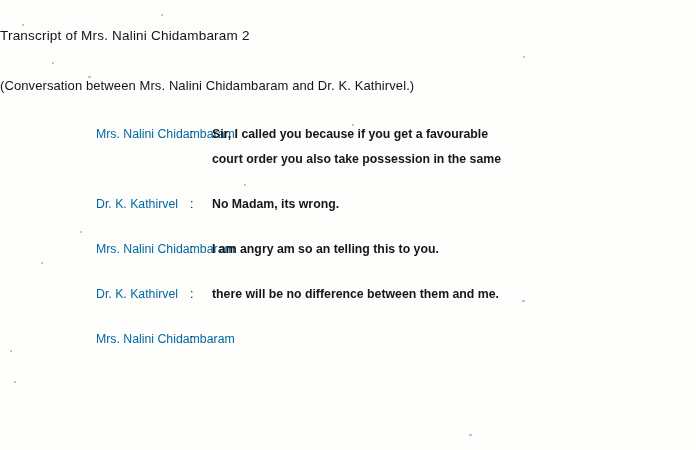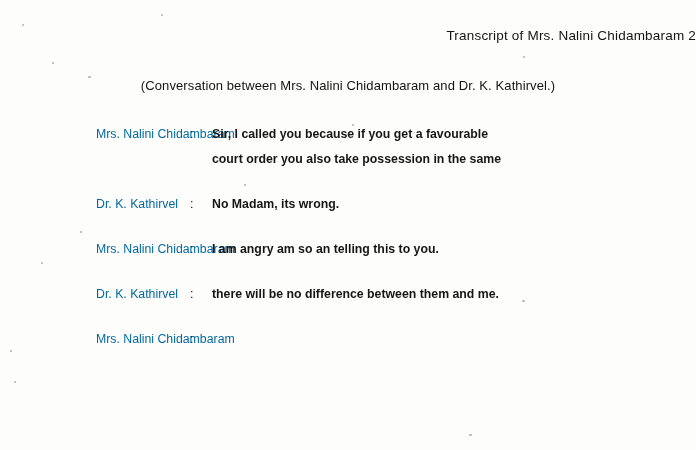--- a/index.html
+++ b/index.html
@@ -19,31 +19,31 @@
     position: relative;
     width: 696px;
     height: 450px;
     background: #fdfdfc;
   }
   .doc-title {
     position: absolute;
     left: 0;
     top: 28px;
     width: 696px;
-    text-align: right;
+    text-align: left;
     font-size: 13.5px;
     letter-spacing: 0.2px;
     color: #141414;
   }
   .doc-subtitle {
     position: absolute;
     left: 0;
     top: 78px;
     width: 696px;
-    text-align: center;
+    text-align: left;
     font-size: 13px;
     letter-spacing: 0.1px;
     color: #141414;
   }
   .entries {
     position: absolute;
     left: 0;
     top: 122px;
     width: 696px;
   }

